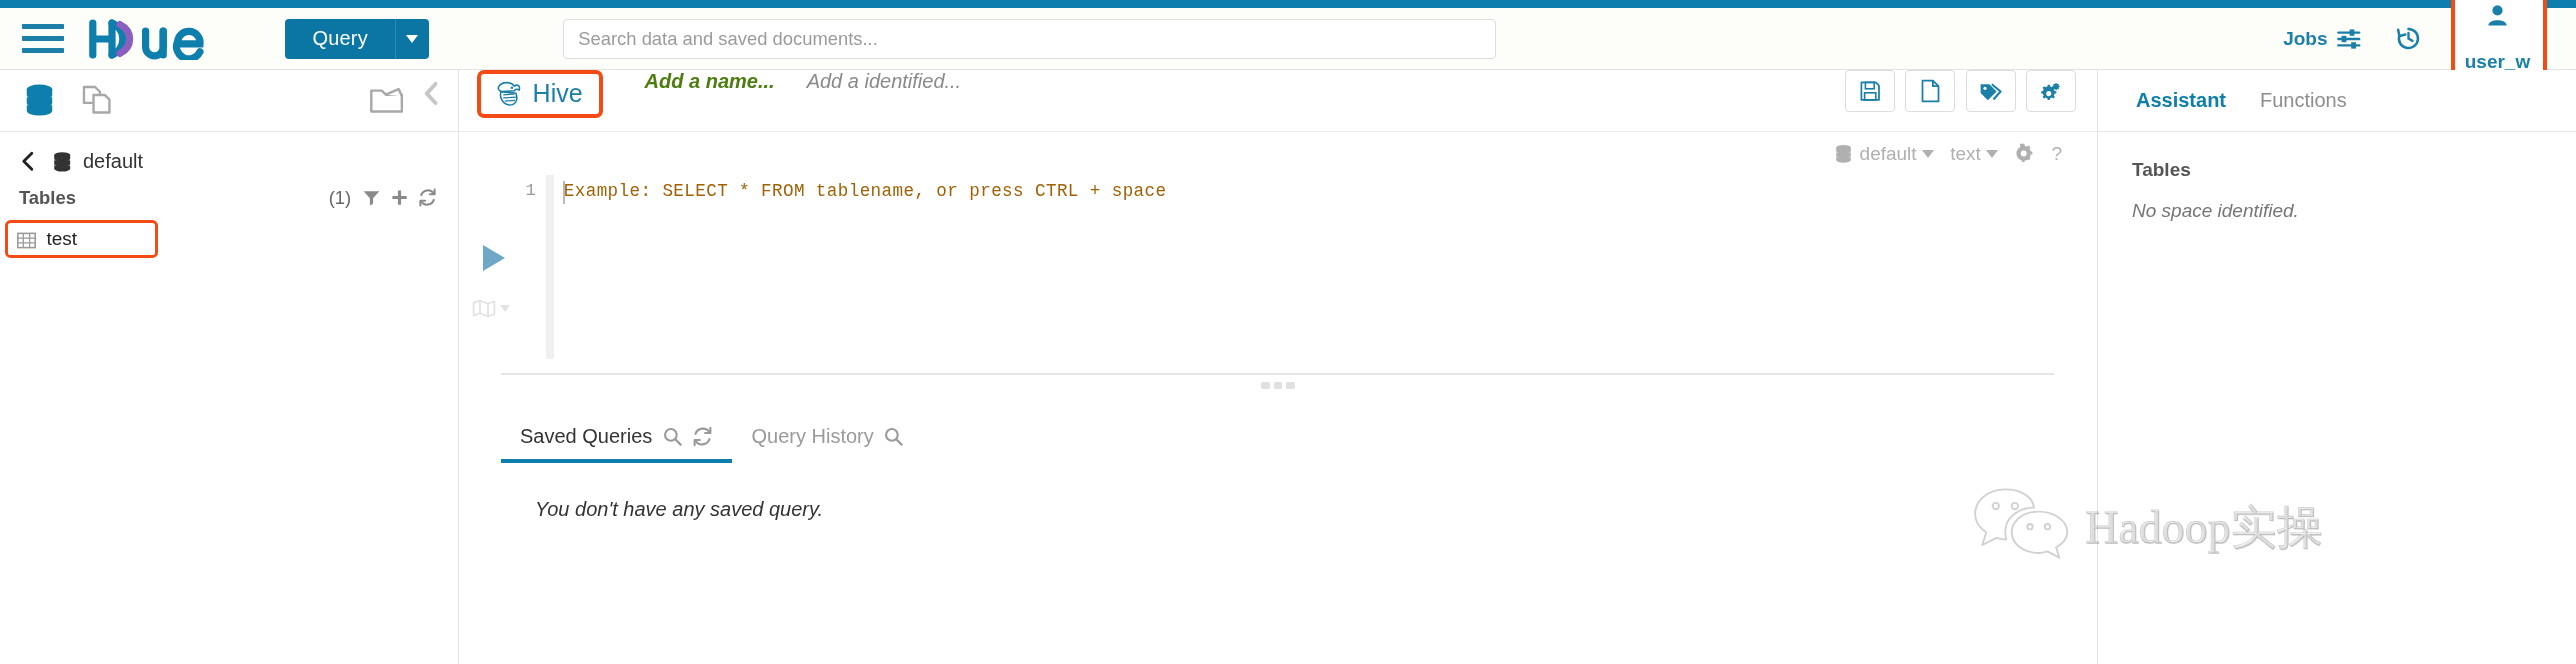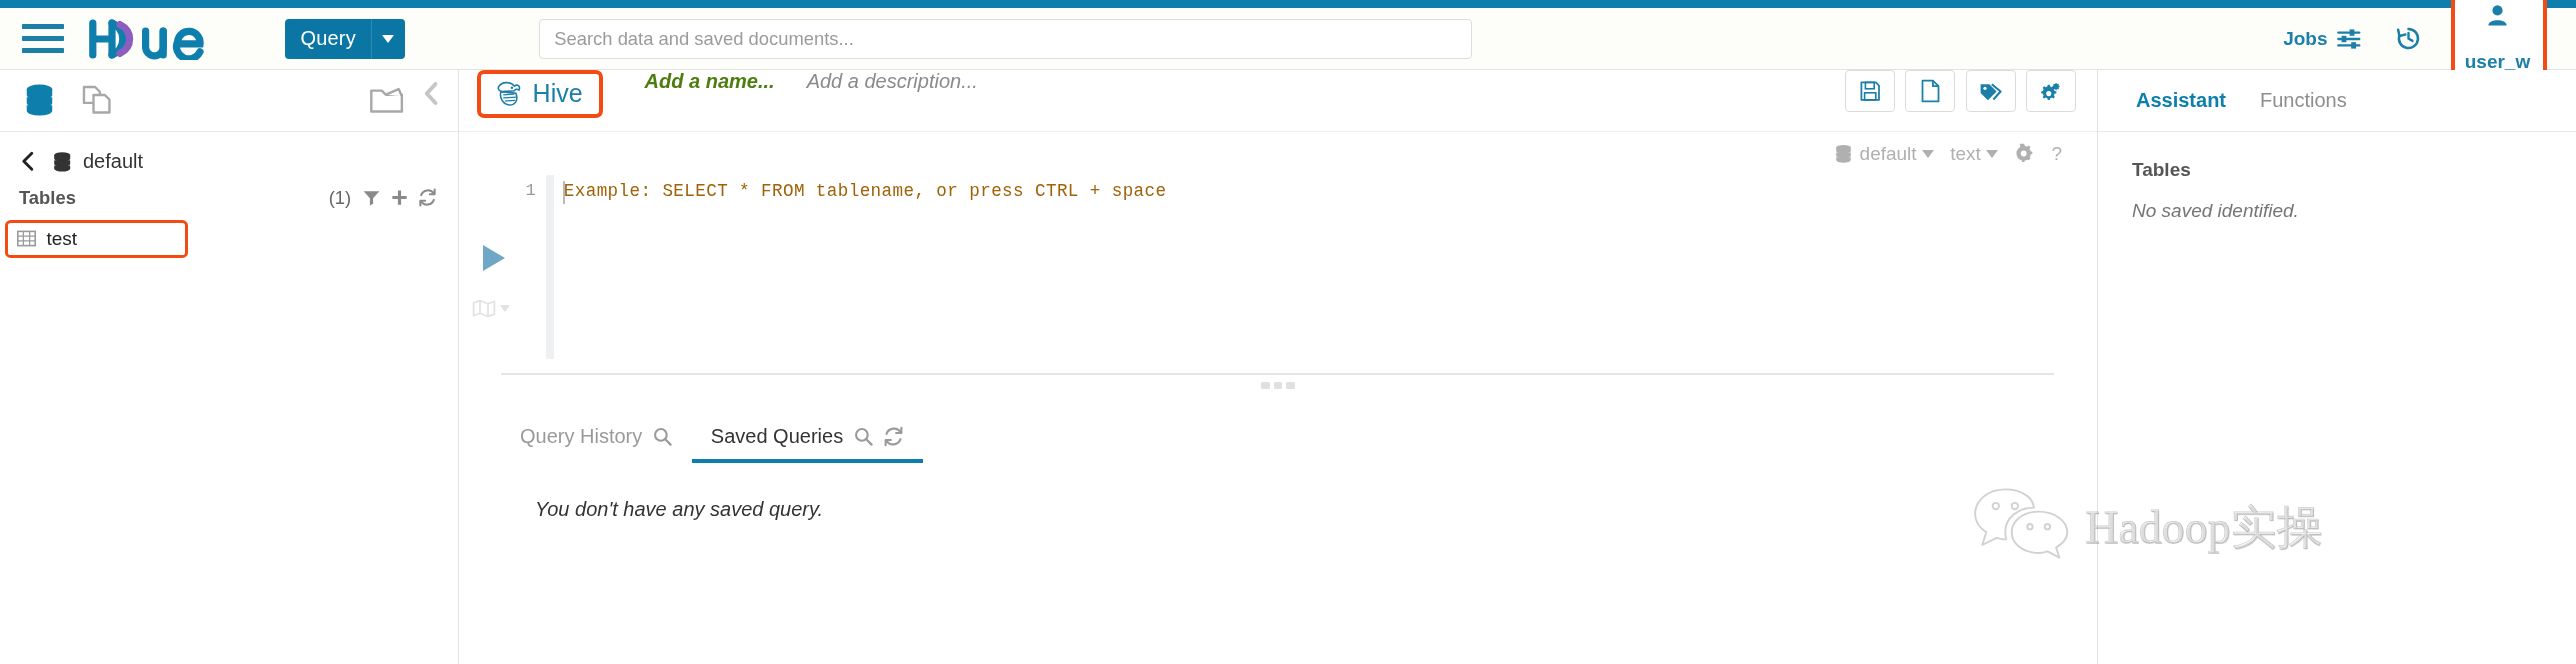--- a/index.html
+++ b/index.html
@@ -29,21 +29,21 @@
   }
   .hamburger span { display:block; height: 4.8px; background: #1b7fa8; border-radius: 0.8px; }
 
   .hue-logo { display:flex; align-items:center; margin-right: 45px; }
   .hue-logo svg { display:block; }
 
   .query-btn-group { display:flex; align-items: stretch; height: 40px; }
   .query-btn {
     background: #0B76A3; color:#fff; border:none;
     font-size: 20px; font-family:"Liberation Sans", sans-serif;
-    padding: 0 15px; border-radius: 4px 0 0 4px;
+    padding: 0 27px; border-radius: 4px 0 0 4px;
     cursor:pointer; letter-spacing:0.2px;
   }
   .query-caret {
     background:#0B76A3; border:none; border-left:0.8px solid #2a8bb8;
     border-radius: 0 4px 4px 0; width: 34px; cursor:pointer;
     display:flex; align-items:center; justify-content:center;
   }
   .caret-down {
     width:0;height:0;border-left:6.4px solid transparent;border-right:6.4px solid transparent;
     border-top:8px solid #fff;
@@ -90,23 +90,23 @@
     padding: 17.6px 0 8px 19px; font-size: 20px; color:#333;
     cursor:pointer;
   }
   .tables-row {
     display:flex; align-items:center; padding: 6.4px 21px 4.8px 19px;
     font-size: 18.4px; color:#555; font-weight:bold;
   }
   .tables-row .count { margin-left:auto; color:#666; font-weight:normal; font-size:18.4px; margin-right:11.2px; }
   .tbl-actions { display:flex; align-items:center; gap:8.8px; }
   .tbl-item {
-    display:flex; align-items:center; gap:9.6px;
+    display:flex; align-items:flex-end; gap:9.6px;
     margin: 6.4px 0 0 4.8px; padding: 4.8px 8px;
-    font-size: 19px; color:#222; width: 183px;
+    font-size: 19px; color:#222; width: 153px;
     border: 3.2px solid #F44B14; border-radius: 5.6px; background:#fff;
     cursor:pointer;
   }
 
   
   .center { flex: 1; display:flex; flex-direction:column; background:#fff; position:relative; min-width:0; }
   .editor-head {
     height: 62px; display:flex; align-items:flex-start;
     padding: 0 21px 0 17.6px; border-bottom:0.8px solid #ededed; background:#fff;
   }
@@ -362,21 +362,21 @@
               <line x1="14" y1="20" x2="28" y2="19"></line>
               <line x1="14" y1="24" x2="30" y2="23"></line>
               <line x1="16" y1="28" x2="29" y2="27"></line>
             </g>
             <circle cx="25" cy="11" r="1.6" fill="#1b7fa8"></circle>
           </svg>
           <span class="label">Hive</span>
         </div>
 
         <div class="doc-name">Add a name...</div>
-        <div class="doc-desc">Add a description...</div>
+        <div class="doc-desc">Add a identified...</div>
 
         <div class="head-tools">
           <div class="tool-btn">
             <svg width="22.4" height="22.4" viewBox="0 0 28 28">
               <path d="M3 3 h18 l4 4 v18 h-22 z" fill="none" stroke="#1b7fa8" stroke-width="2.2" stroke-linejoin="round"></path>
               <rect x="8" y="3" width="11" height="8" fill="none" stroke="#1b7fa8" stroke-width="2"></rect>
               <rect x="7" y="16" width="14" height="9" fill="none" stroke="#1b7fa8" stroke-width="2"></rect>
             </svg>
           </div>
           <div class="tool-btn">
@@ -453,53 +453,53 @@
       </div>
 
       <div class="editor-divider"></div>
       <div class="drag-dots">
         <i></i>
           <i></i>
           <i></i>
       </div>
 
       <div class="result-tabs">
+        <div class="rtab active">
+          <span>Saved Queries</span>
+          <svg width="21" height="21" viewBox="0 0 26 26">
+            <circle cx="11" cy="11" r="7.2" fill="none" stroke="#9a9a9a" stroke-width="2.6"></circle>
+            <line x1="16.4" y1="16.4" x2="23" y2="23" stroke="#9a9a9a" stroke-width="2.8" stroke-linecap="round"></line>
+          </svg>
+          <svg width="21" height="21" viewBox="0 0 24 24">
+            <path d="M20 7 A9 9 0 0 0 4 9" fill="none" stroke="#9a9a9a" stroke-width="2.4" stroke-linecap="round"></path>
+            <path d="M4 17 A9 9 0 0 0 20 15" fill="none" stroke="#9a9a9a" stroke-width="2.4" stroke-linecap="round"></path>
+            <path d="M21 2 L21 8 L15 8" fill="none" stroke="#9a9a9a" stroke-width="2.4" stroke-linecap="round" stroke-linejoin="round"></path>
+            <path d="M3 22 L3 16 L9 16" fill="none" stroke="#9a9a9a" stroke-width="2.4" stroke-linecap="round" stroke-linejoin="round"></path>
+          </svg>
+        </div>
         <div class="rtab">
           <span>Query History</span>
           <svg width="21" height="21" viewBox="0 0 26 26">
             <circle cx="11" cy="11" r="7.2" fill="none" stroke="#9a9a9a" stroke-width="2.6"></circle>
             <line x1="16.4" y1="16.4" x2="23" y2="23" stroke="#9a9a9a" stroke-width="2.8" stroke-linecap="round"></line>
           </svg>
         </div>
-        <div class="rtab active">
-          <span>Saved Queries</span>
-          <svg width="21" height="21" viewBox="0 0 26 26">
-            <circle cx="11" cy="11" r="7.2" fill="none" stroke="#9a9a9a" stroke-width="2.6"></circle>
-            <line x1="16.4" y1="16.4" x2="23" y2="23" stroke="#9a9a9a" stroke-width="2.8" stroke-linecap="round"></line>
-          </svg>
-          <svg width="21" height="21" viewBox="0 0 24 24">
-            <path d="M20 7 A9 9 0 0 0 4 9" fill="none" stroke="#9a9a9a" stroke-width="2.4" stroke-linecap="round"></path>
-            <path d="M4 17 A9 9 0 0 0 20 15" fill="none" stroke="#9a9a9a" stroke-width="2.4" stroke-linecap="round"></path>
-            <path d="M21 2 L21 8 L15 8" fill="none" stroke="#9a9a9a" stroke-width="2.4" stroke-linecap="round" stroke-linejoin="round"></path>
-            <path d="M3 22 L3 16 L9 16" fill="none" stroke="#9a9a9a" stroke-width="2.4" stroke-linecap="round" stroke-linejoin="round"></path>
-          </svg>
-        </div>
       </div>
 
       <div class="empty-msg">You don't have any saved query.</div>
     </div>
 
     <div class="right-panel">
       <div class="rp-tabs">
         <div class="rp-tab active">Assistant</div>
         <div class="rp-tab">Functions</div>
       </div>
       <div class="rp-section">
         <div class="rp-h">Tables</div>
-        <div class="rp-empty">No saved identified.</div>
+        <div class="rp-empty">No space identified.</div>
       </div>
     </div>
   </div>
 
   <div class="watermark">
     <svg class="wm-icon" width="104" height="89" viewBox="0 0 130 112">
       <path d="M44 8 C22 8, 6 22, 6 39 C6 48, 11 56, 20 62 L15 78 L33 69 C37 70, 41 71, 45 71 C44 68, 44 64, 44 61 C44 44, 60 31, 80 31 C79 18, 64 8, 44 8 Z" fill="none" stroke="#8d8d8d" stroke-width="2.4" stroke-linejoin="round"></path>
       <circle cx="32" cy="29" r="4" fill="none" stroke="#8d8d8d" stroke-width="2.4"></circle>
       <circle cx="56" cy="29" r="4" fill="none" stroke="#8d8d8d" stroke-width="2.4"></circle>
       <path d="M86 36 C66 36, 52 48, 52 62 C52 76, 66 88, 86 88 C90 88, 94 87, 97 86 L112 94 L108 81 C117 76, 122 69, 122 62 C122 48, 106 36, 86 36 Z" fill="none" stroke="#8d8d8d" stroke-width="2.4" stroke-linejoin="round"></path>

